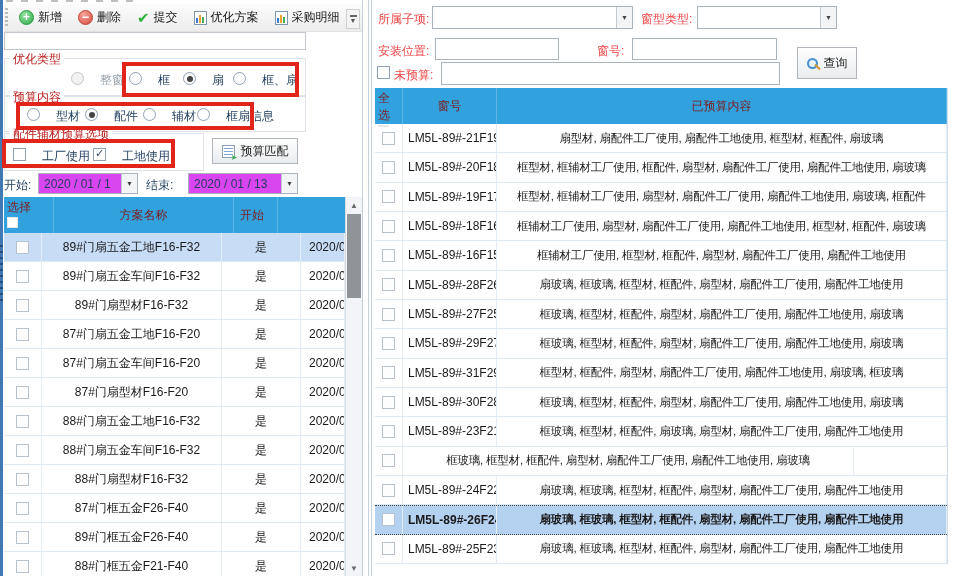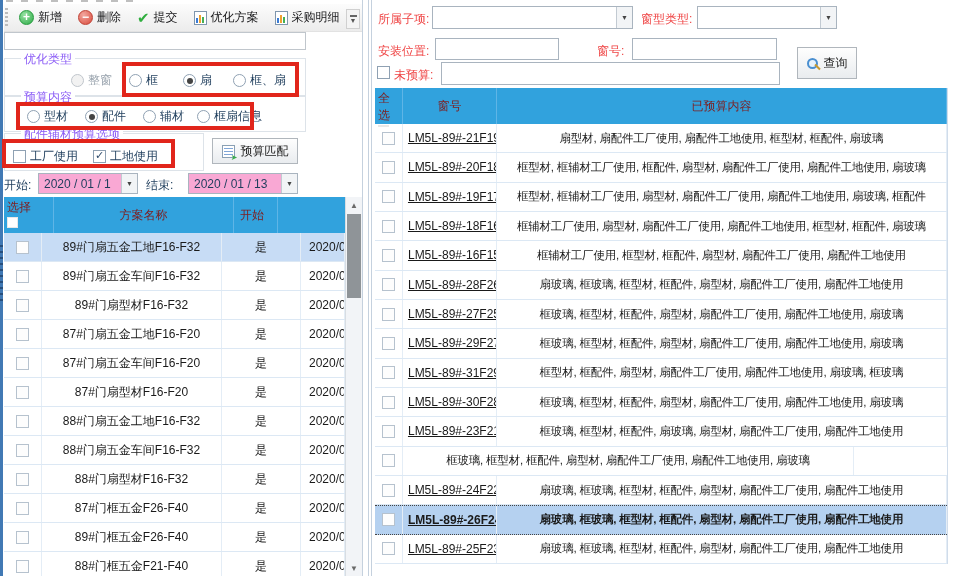--- a/index.html
+++ b/index.html
@@ -35,45 +35,45 @@
   .tb-more { position:absolute; right:2px; top:5px; width:14px; height:20px; display:flex;
     flex-direction:column; align-items:center; justify-content:center; gap:1px;
     border:1px solid #d0d0d0; background:#f4f4f4; }
   .tb-more .bar { width:7px; height:2px; background:#666; }
   .tb-more .arr { font-size:7px; color:#555; line-height:6px; }
 
   
   .plan-search { left:4px; top:32px; width:302px; height:18px; border:1px solid #c0c6cc; background:#fff;
     font-family:inherit; font-size:12px; padding:0 3px; }
   .groupbox { border:1px solid #dde3e9; background:#fff; }
-  .grouplabel { position:absolute; top:-8px; left:16px; background:#fff; padding:0 3px; color:#8b5cf6; }
+  .grouplabel { position:absolute; top:-8px; left:5px; background:#fff; padding:0 3px; color:#b91c1c; }
   .g1 { left:4px; top:58px;  width:302px; height:38px; }
   .g2 { left:4px; top:96px;  width:302px; height:36px; }
   .g3 { left:4px; top:133px; width:200px; height:38px; }
-  .ritem, .citem { position:absolute; top:13px; display:flex; align-items:center; gap:4px; white-space:nowrap; }
+  .ritem, .citem { position:absolute; top:13px; display:flex; align-items:flex-start; gap:16px; white-space:nowrap; }
   .radio { width:13px; height:13px; border-radius:50%; border:1px solid #8fa1b3; background:#fff;
     display:inline-flex; align-items:center; justify-content:center; }
   .radio.on::after { content:""; width:6px; height:6px; border-radius:50%; background:#444; }
   .radio.disabled { border-color:#c0c6cc; background:#f2f2f2; }
   .rlabel.dis { color:#9aa4ae; }
   .checkbox { width:13px; height:13px; border:1px solid #8fa1b3; background:#fff; display:inline-flex;
     align-items:center; justify-content:center; font-size:11px; color:#2d4a6b; font-weight:bold; }
   .checkbox.checked::after { content:"✓"; margin-top:-2px; }
 
   .btn3d { border:1px solid #b0b6bc; background:linear-gradient(#fefefe,#e9ecef);
     display:flex; align-items:center; justify-content:center; gap:6px; color:#1a1a1a;
     font-family:inherit; font-size:12px; }
   .match-btn { left:212px; top:138px; width:86px; height:26px; }
   .match-ic { width:13px; height:13px; background:#fff; border:1px solid #8aa0b4; position:relative; }
   .match-ic::before { content:""; position:absolute; left:1px; top:2px; width:9px; height:1px;
     background:#7fa6d8; box-shadow:0 3px 0 #7fa6d8, 0 6px 0 #7fa6d8; }
   .match-ic::after { content:"➤"; position:absolute; right:-4px; bottom:-5px; color:#3cab4f; font-size:8px; }
 
   .date-label { top:177px; }
-  .datepicker { top:173px; height:21px; border:1px solid #a9b4bf; background:#f9a8d4; display:flex;
+  .datepicker { top:173px; height:21px; border:1px solid #a9b4bf; background:#d946ef; display:flex;
     align-items:center; }
   .datepicker .dval { flex:1; padding-left:5px; color:#1e3d5c; white-space:nowrap; }
   .ddbtn { width:16px; height:100%; border-left:1px solid #c2cad2; background:#f2f4f6;
     display:flex; align-items:center; justify-content:center; font-size:7px; color:#444; }
 
   
   .redbox { border:4px solid #e1251b; pointer-events:none; z-index:50; }
   .rb1 { left:122px; top:62px;  width:177px; height:35px; }
   .rb2 { left:16px;  top:102px; width:238px; height:28px; }
   .rb3 { left:2px;   top:139px; width:173px; height:29px; }
@@ -112,21 +112,21 @@
   .mag { width:11px; height:11px; border:2px solid #4a8fd0; border-radius:50%; background:#e8f3fc;
     position:relative; display:inline-block; }
   .mag-handle { position:absolute; width:7px; height:2px; background:#c9992e; right:-5px; bottom:-1px;
     transform:rotate(45deg); }
 
   
   .rtable { left:375px; top:88px; width:573px; background:#fff; border-right:1px solid #d0dcea; }
   .rrow { display:flex; height:29.33px; border-bottom:1px solid #dce8f4; color:#1a1a1a; background:#fff; }
   .rrow > div { border-right:1px solid #e4edf6; display:flex; align-items:center; overflow:hidden; white-space:nowrap; }
   .rc0 { width:28px; justify-content:center; }
-  .rc1 { width:94px; padding-left:5px;text-decoration:underline; }
+  .rc1 { width:94px; padding-left:5px; }
   .rc2 { width:451px; justify-content:center; font-size:11.5px; letter-spacing:-0.2px; }
   .rh0 { width:28px; } .rh1 { width:94px; } .rh2 { width:451px; }
   .rrow.sel { background:#b5d1f0; font-weight:bold; border-top:1px dotted #444; border-bottom:1px dotted #444; }
 </style>
 </head>
 <body>
 
 <div class="abs win-left-border">
   <span class="grip-dots"></span>
 </div>

